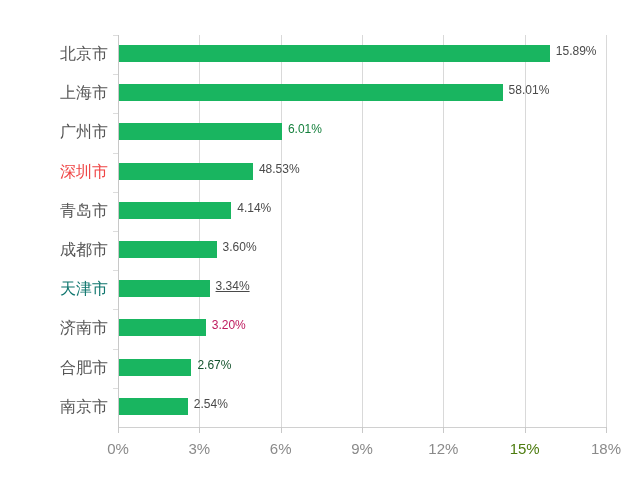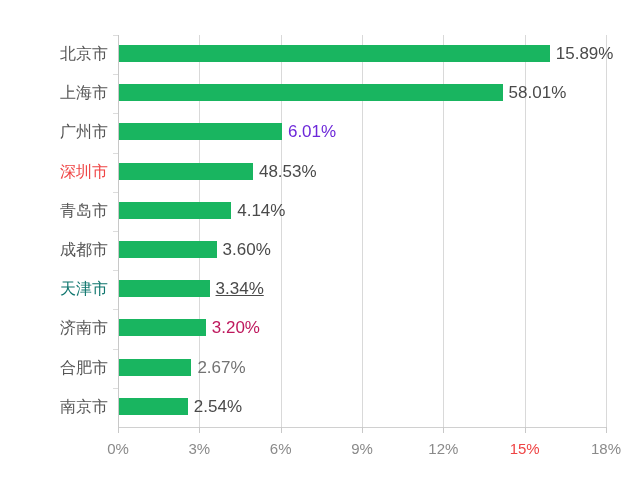--- a/index.html
+++ b/index.html
@@ -59,21 +59,21 @@
     position: absolute;
     left: 0;
     top: 11px;
     height: 17px;
     background: #19b560;
   }
 
   .bar-value {
     position: absolute;
     top: 10px;
-    font-size: 17px;
+    font-size: 12px;
     color: #4a4a4a;
     white-space: nowrap;
     letter-spacing: 0px;
   }
 
   .y-label {
     position: absolute;
     width: 96px;
     text-align: right;
     left: 4px;
@@ -138,39 +138,39 @@
       <div class="y-label" style="top: 318.4px; color: rgb(85, 85, 85);">济南市</div>
       <div class="y-label" style="top: 357.6px; color: rgb(85, 85, 85);">合肥市</div>
       <div class="y-label" style="top: 396.8px; color: rgb(85, 85, 85);">南京市</div>
     </div>
   <div id="bars-layer">
       <div class="bar" style="left: 111px; top: 45px; width: 430.796px; background: rgb(25, 181, 96);"></div>
       <div class="bar-value" style="left: 547.796px; top: 44px; color: rgb(74, 74, 74);">15.89%</div>
       <div class="bar" style="left: 111px; top: 84.2px; width: 383.622px; background: rgb(25, 181, 96);"></div>
       <div class="bar-value" style="left: 500.622px; top: 83.2px; color: rgb(74, 74, 74);">58.01%</div>
       <div class="bar" style="left: 111px; top: 123.4px; width: 162.938px; background: rgb(25, 181, 96);"></div>
-      <div class="bar-value" style="left: 279.938px; top: 122.4px; color: #6d28d9; text-align: right;">6.01%</div>
+      <div class="bar-value" style="left: 279.938px; top: 122.4px; color: #15803d; text-align: right;">6.01%</div>
       <div class="bar" style="left: 111px; top: 162.6px; width: 133.929px; background: rgb(25, 181, 96);"></div>
       <div class="bar-value" style="left: 250.929px; top: 161.6px; color: rgb(74, 74, 74);">48.53%</div>
       <div class="bar" style="left: 111px; top: 201.8px; width: 112.24px; background: rgb(25, 181, 96);"></div>
       <div class="bar-value" style="left: 229.24px; top: 200.8px; color: rgb(74, 74, 74);">4.14%</div>
       <div class="bar" style="left: 111px; top: 241px; width: 97.6px; background: rgb(25, 181, 96);"></div>
       <div class="bar-value" style="left: 214.6px; top: 240px; color: rgb(74, 74, 74);">3.60%</div>
       <div class="bar" style="left: 111px; top: 280.2px; width: 90.5511px; background: rgb(25, 181, 96);"></div>
       <div class="bar-value" style="left: 207.551px; top: 279.2px; color: rgb(74, 74, 74); text-decoration: underline;">3.34%</div>
       <div class="bar" style="left: 111px; top: 319.4px; width: 86.7556px; background: rgb(25, 181, 96);"></div>
       <div class="bar-value" style="left: 203.756px; top: 318.4px; color: #be185d;">3.20%</div>
       <div class="bar" style="left: 111px; top: 358.6px; width: 72.3867px; background: rgb(25, 181, 96);"></div>
-      <div class="bar-value" style="left: 189.387px; top: 357.6px; color: #737373;">2.67%</div>
+      <div class="bar-value" style="left: 189.387px; top: 357.6px; color: #14532d;">2.67%</div>
       <div class="bar" style="left: 111px; top: 397.8px; width: 68.8622px; background: rgb(25, 181, 96);"></div>
       <div class="bar-value" style="left: 185.862px; top: 396.8px; color: rgb(74, 74, 74);">2.54%</div>
     </div>
   <div id="xtick-layer">
       <div class="x-tick-label" style="left: 110px; color: rgb(138, 138, 138);">0%</div>
       <div class="x-tick-label" style="left: 191.333px; color: rgb(138, 138, 138);">3%</div>
       <div class="x-tick-label" style="left: 272.667px; color: rgb(138, 138, 138);">6%</div>
       <div class="x-tick-label" style="left: 354px; color: rgb(138, 138, 138);">9%</div>
       <div class="x-tick-label" style="left: 435.333px; color: rgb(138, 138, 138);">12%</div>
-      <div class="x-tick-label" style="left: 516.667px; color: #ef4444;">15%</div>
+      <div class="x-tick-label" style="left: 516.667px; color: #4d7c0f;">15%</div>
       <div class="x-tick-label" style="left: 598px; color: rgb(138, 138, 138);">18%</div>
     </div>
 
 </div>
 
 </body></html>

